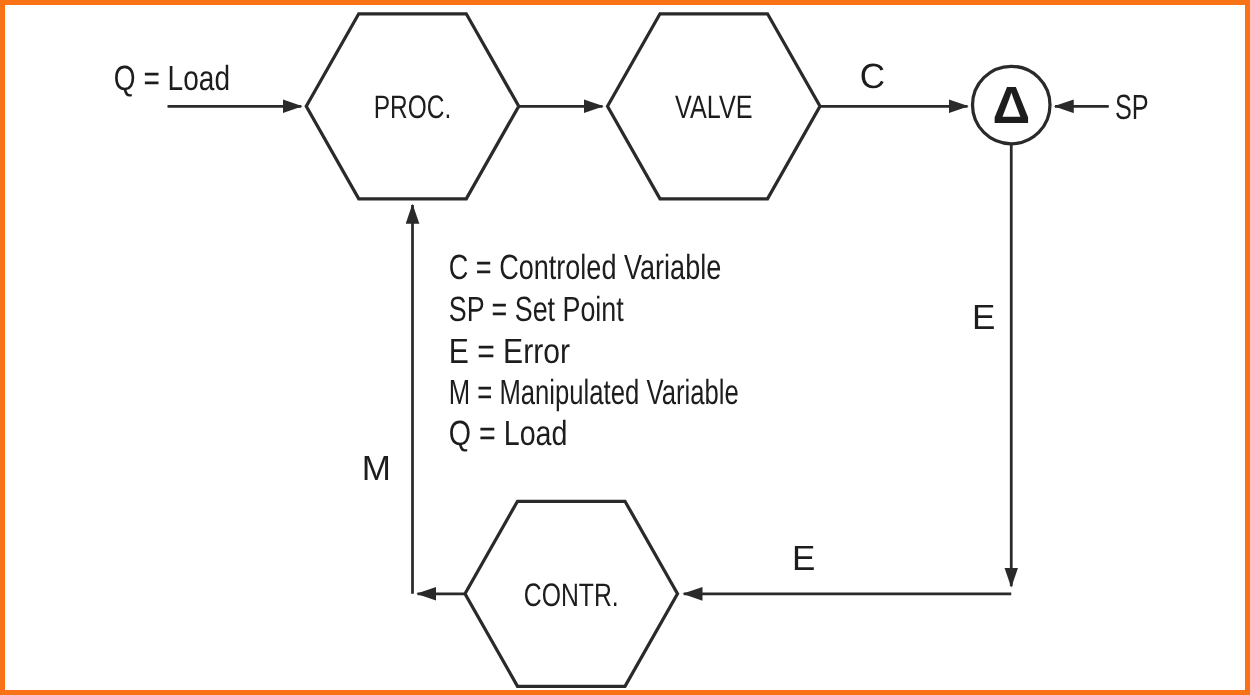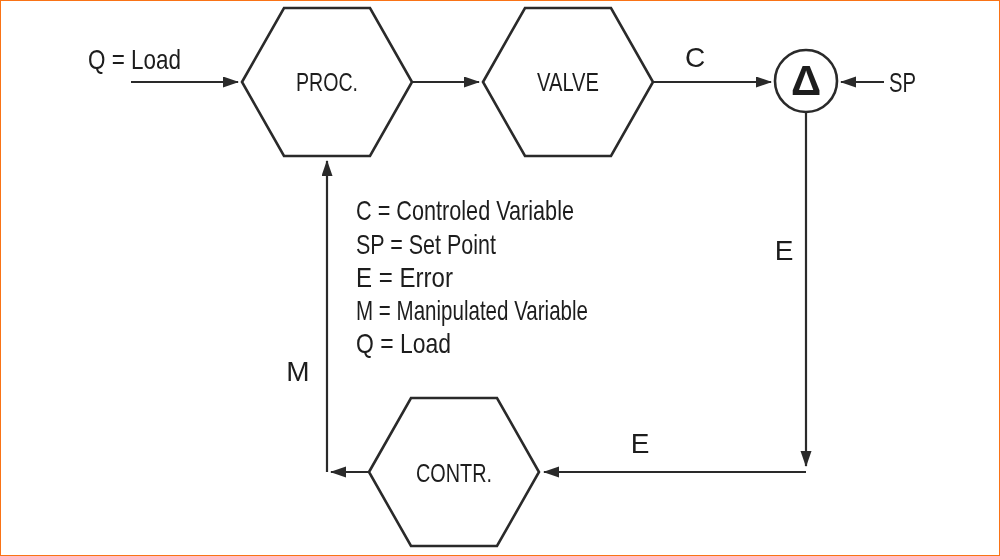--- a/index.html
+++ b/index.html
@@ -5,21 +5,21 @@
   html, body {
     margin: 0;
     padding: 0;
     background: #ffffff;
   }
   #stage {
     position: relative;
     width: 1000px;
     height: 556px;
     background: #ffffff;
-    border: 1px solid #f97316;
+    border: 4px solid #f97316;
     box-sizing: border-box;
     overflow: hidden;
     font-family: "Liberation Sans", "DejaVu Sans", sans-serif;
   }
   svg {
     position: absolute;
     top: 0;
     left: 0;
     display: block;
   }

